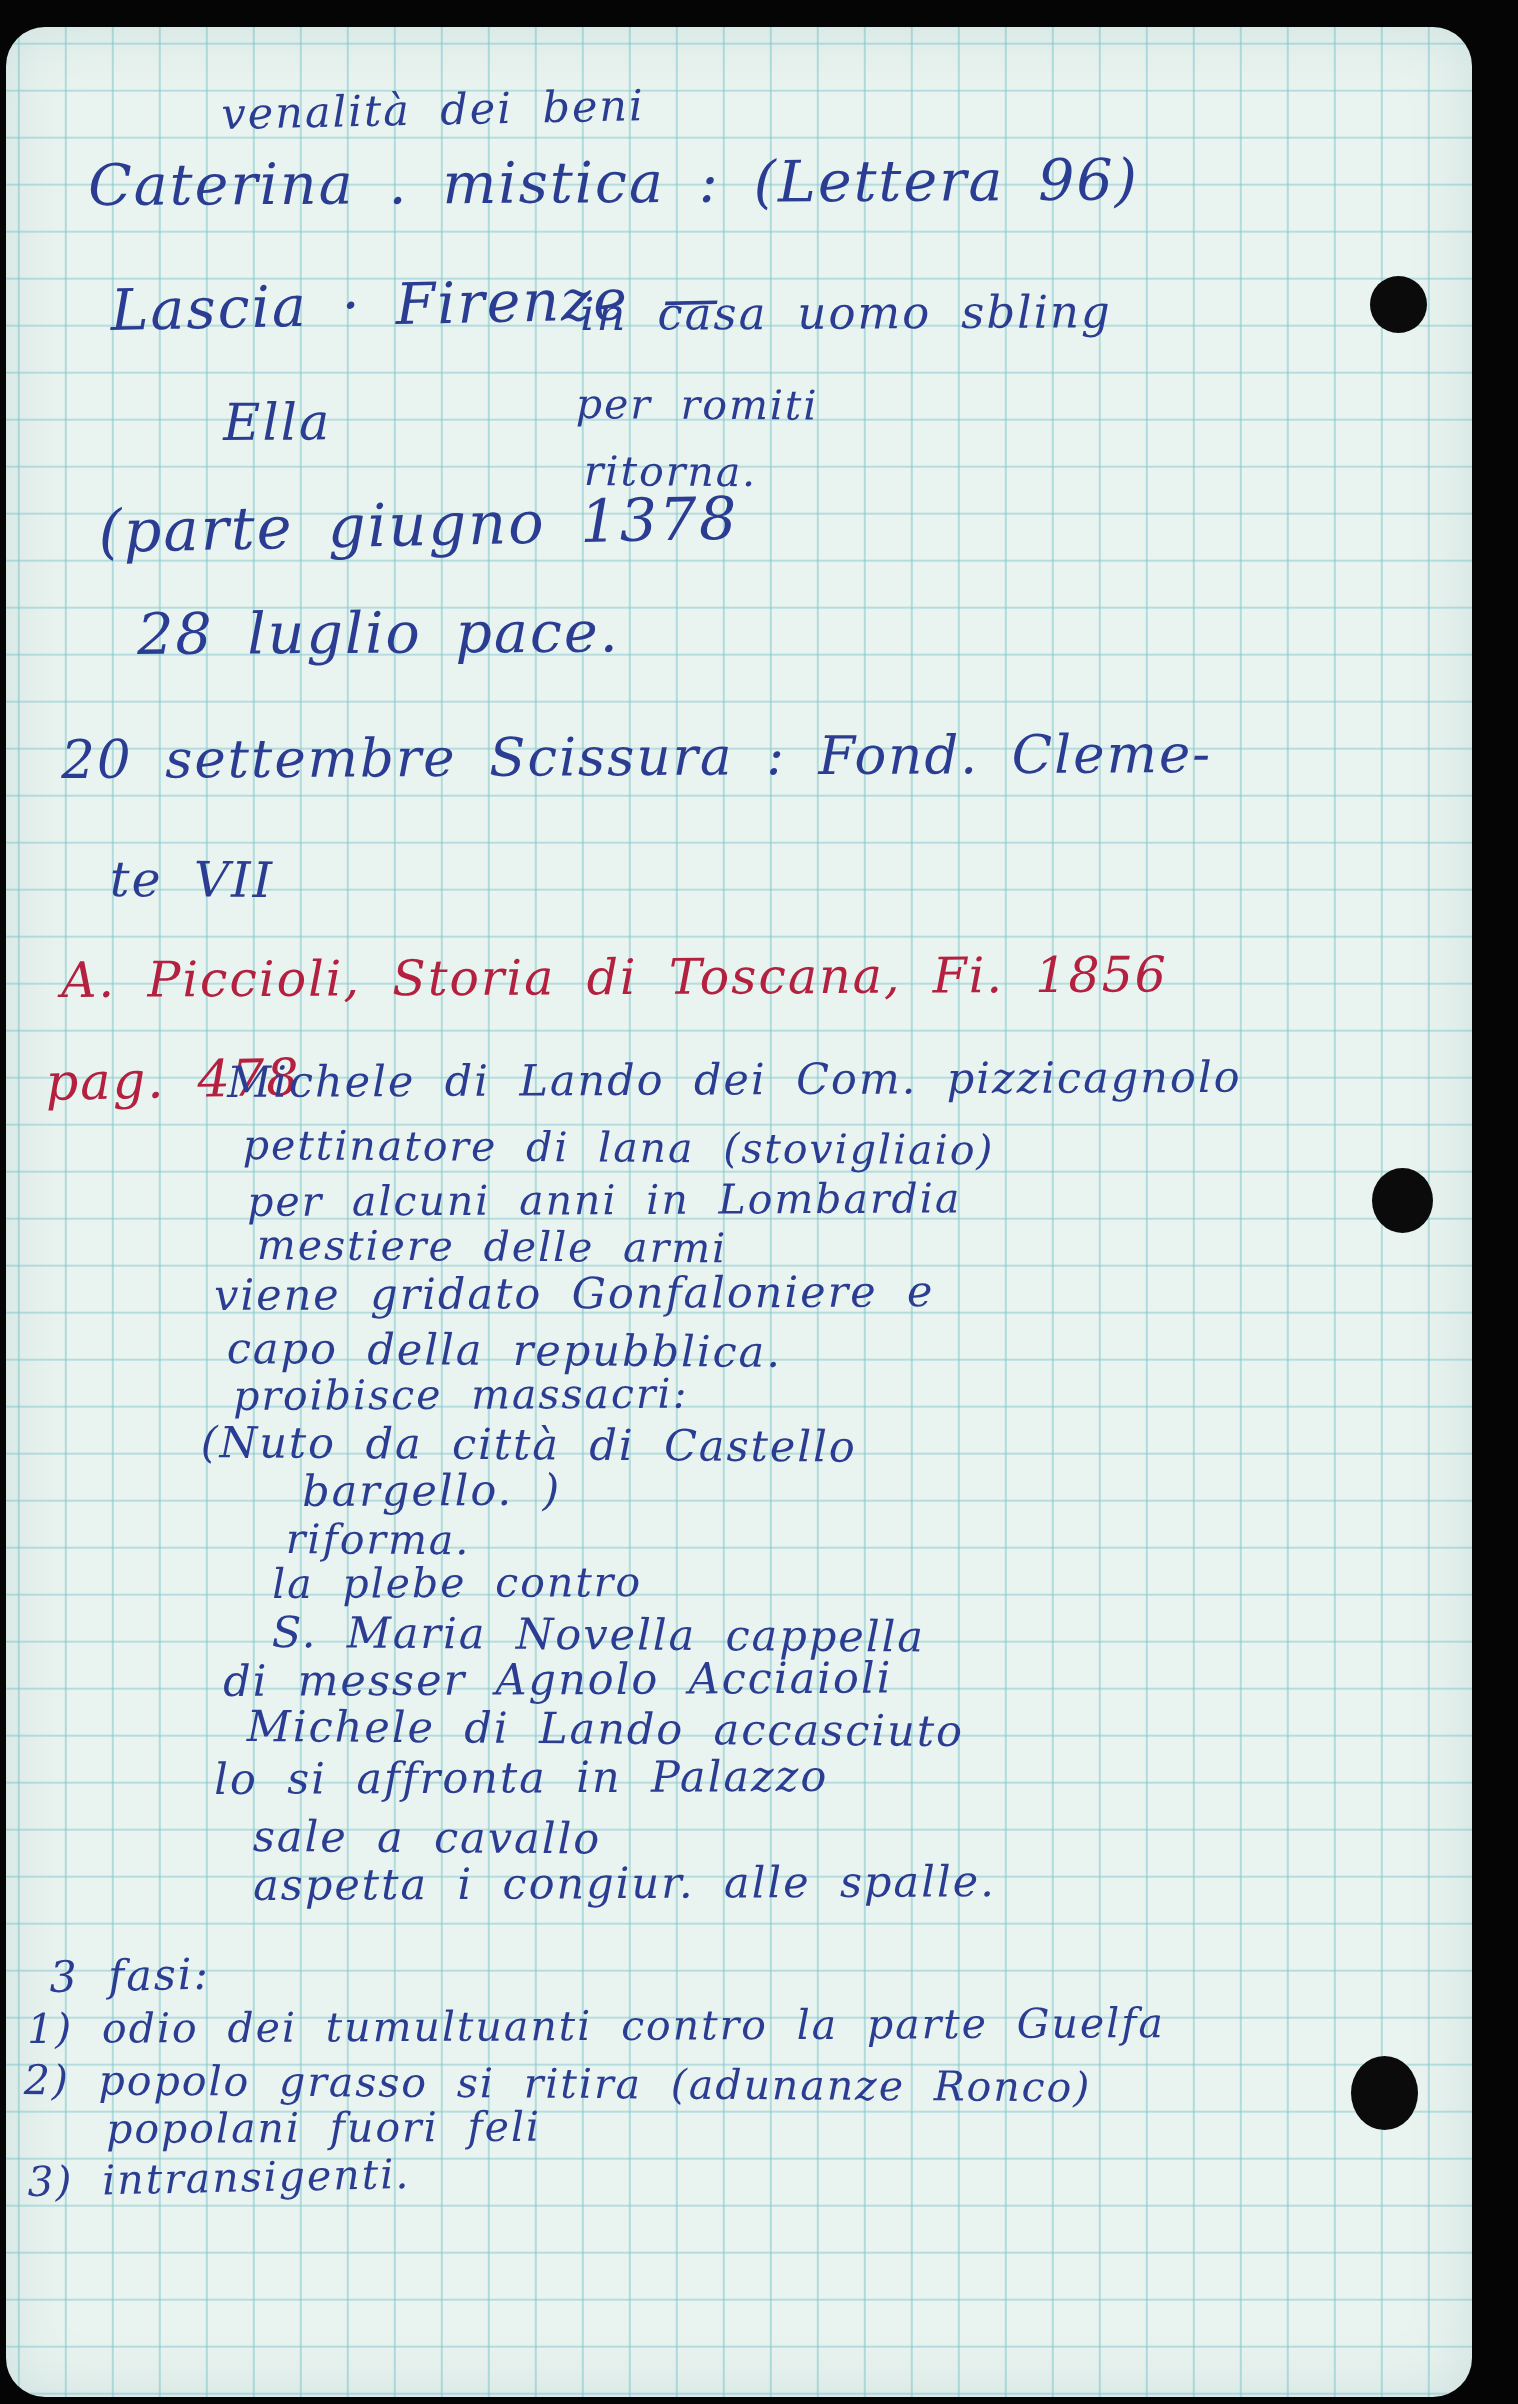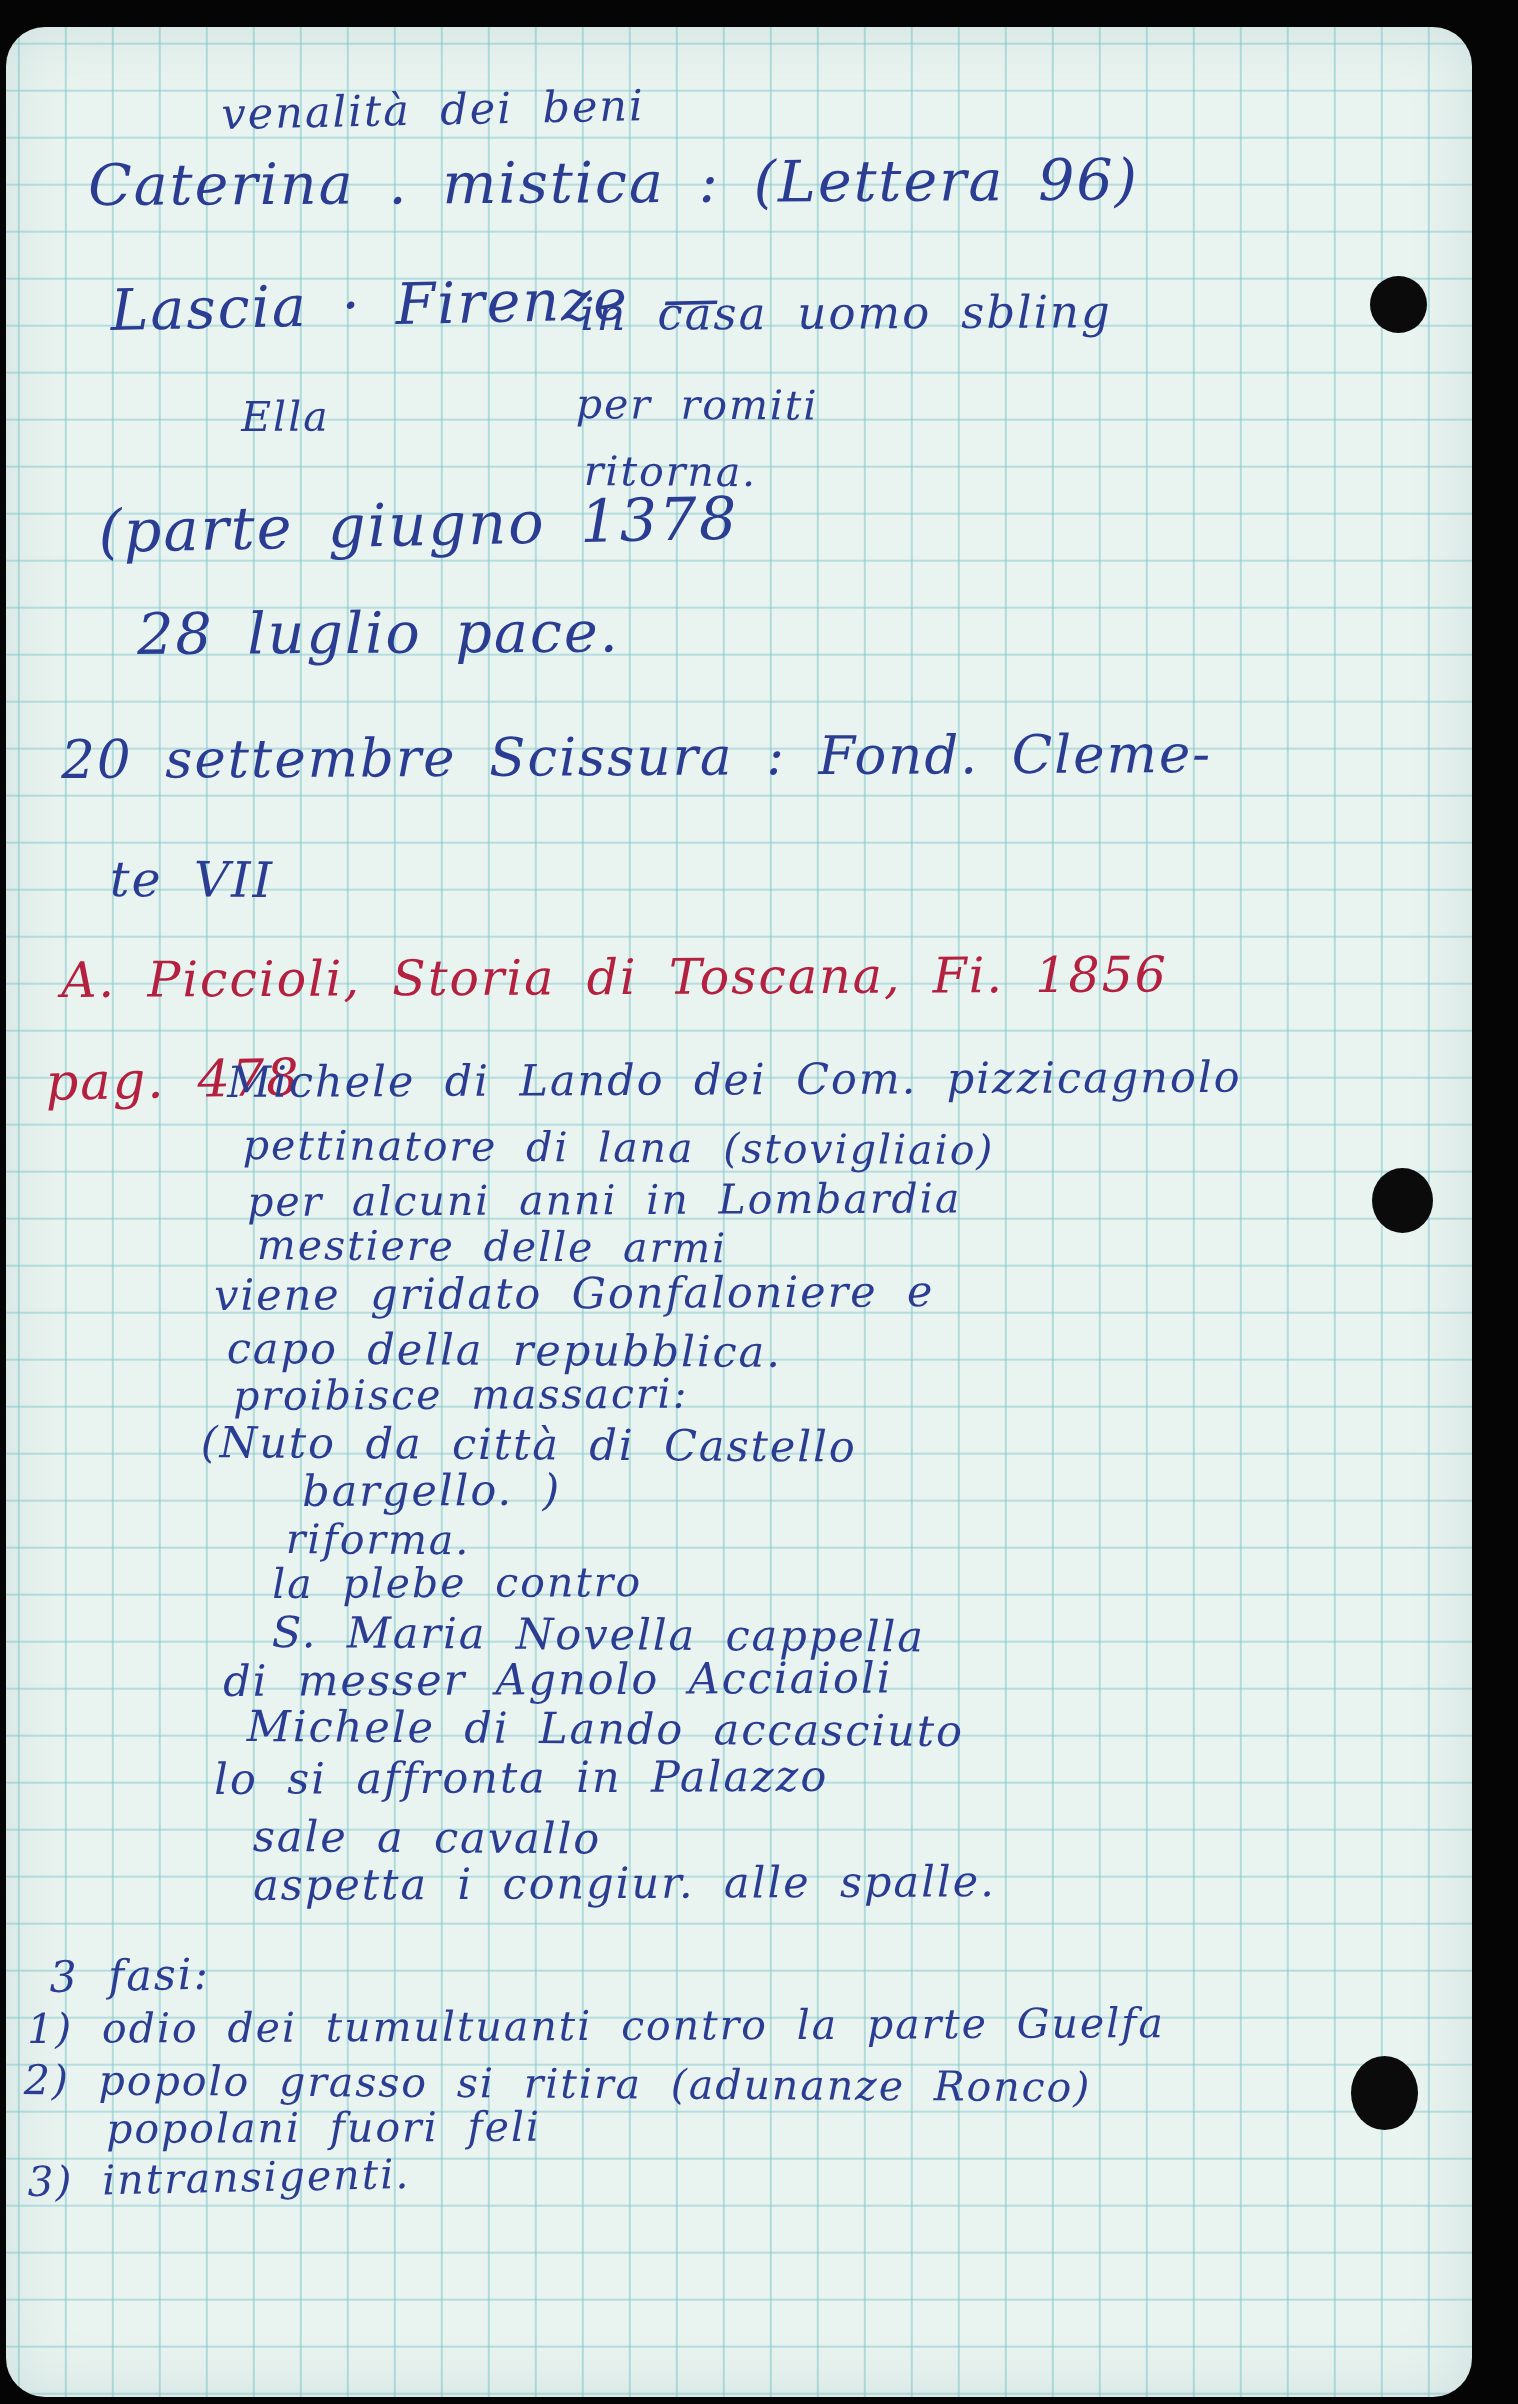--- a/index.html
+++ b/index.html
@@ -32,21 +32,21 @@
 
   <div class="hole" style="left:1370px;top:276px;width:57px;height:57px;"></div>
   <div class="hole" style="left:1372px;top:1168px;width:61px;height:65px;"></div>
   <div class="hole" style="left:1351px;top:2056px;width:67px;height:74px;"></div>
 
   <div class="hw t0" style="left:221px;top:93px;font-size:43px;">venalità dei beni</div>
   <div class="hw t1" style="left:88px;top:157px;font-size:57px;">Caterina . mistica : (Lettera 96)</div>
   <div class="hw t0" style="left:110px;top:282px;font-size:57px;">Lascia · Firenze —</div>
   <div class="hw t1" style="left:580px;top:292px;font-size:45px;">in casa uomo sbling</div>
   <div class="hw t2" style="left:576px;top:384px;font-size:41px;">per romiti</div>
-  <div class="hw t1" style="left:241px;top:397px;font-size:41px;font-style:italic;">Ella</div>
+  <div class="hw t1" style="left:223px;top:397px;font-size:51px;font-style:italic;">Ella</div>
   <div class="hw t2" style="left:584px;top:451px;font-size:41px;">ritorna.</div>
   <div class="hw t0" style="left:98px;top:502px;font-size:59px;">(parte giugno 1378</div>
   <div class="hw t1" style="left:137px;top:606px;font-size:57px;">28 luglio pace.</div>
   <div class="hw t1" style="left:61px;top:733px;font-size:53px;">20 settembre Scissura : Fond. Cleme-</div>
   <div class="hw t2" style="left:110px;top:855px;font-size:49px;">te VII</div>
 
   <div class="hw red t1" style="left:61px;top:956px;font-size:49px;">A. Piccioli, Storia di Toscana, Fi. 1856</div>
 
   <div class="hw red t0" style="left:45px;top:1057px;font-size:51px;">pag. 478</div>
   <div class="hw t1" style="left:227px;top:1061px;font-size:43px;">Michele di Lando dei Com. pizzicagnolo</div>

